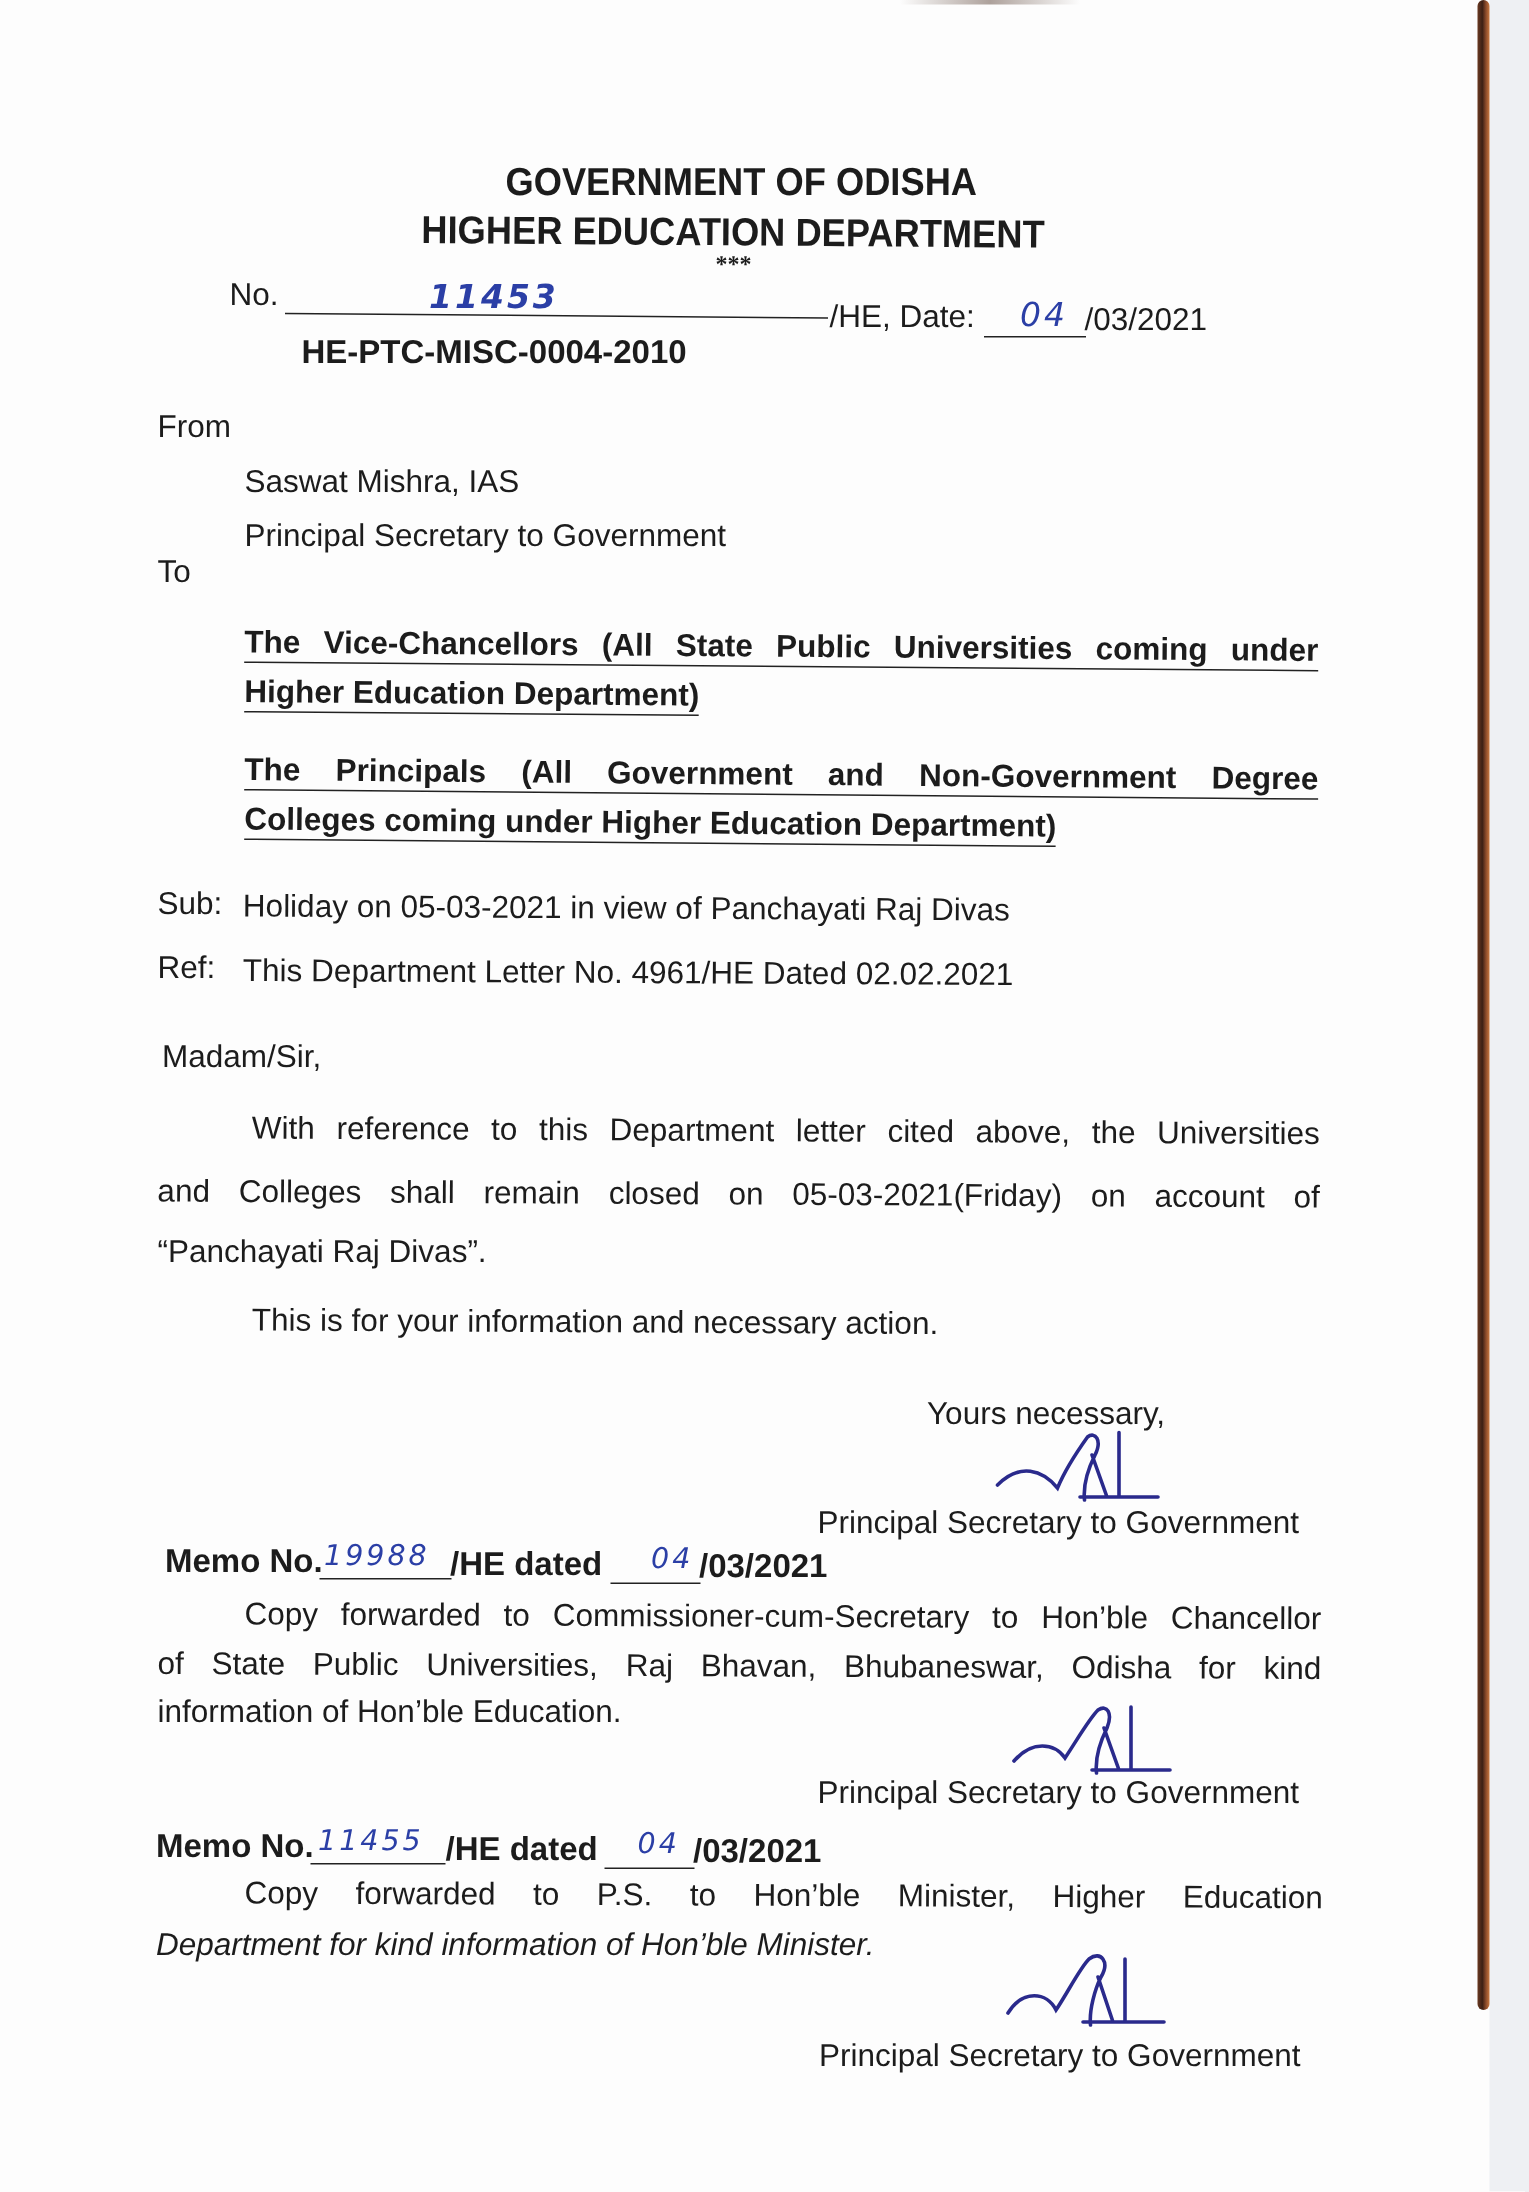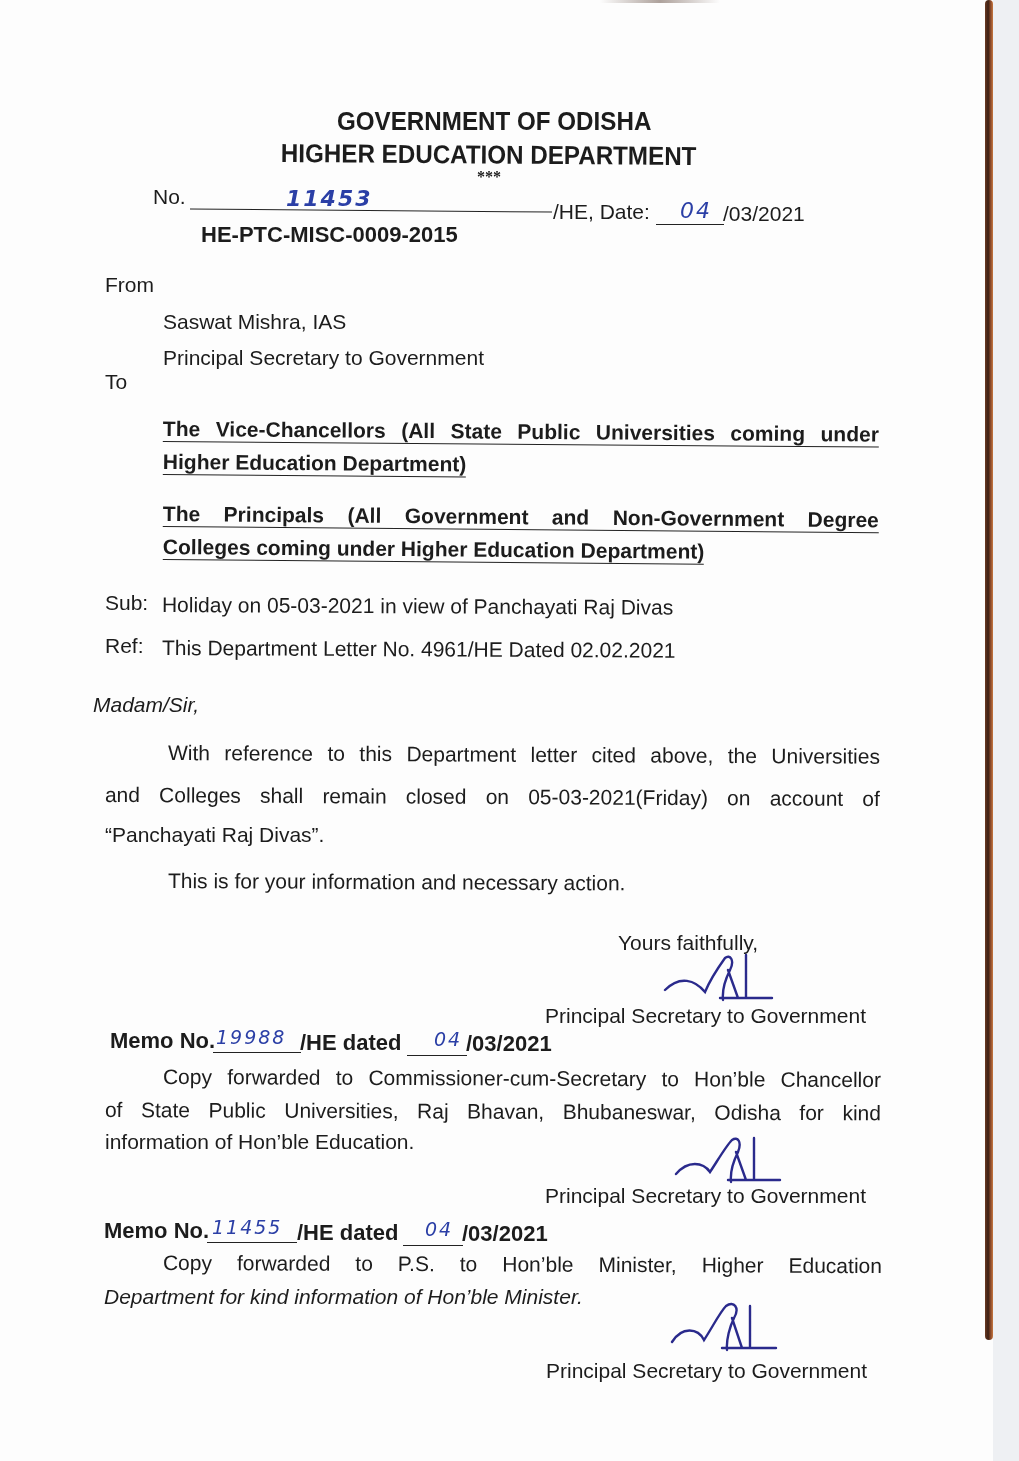--- a/index.html
+++ b/index.html
@@ -44,44 +44,44 @@
 <div class="t b narrow" style="left:281px; top:138px; font-size:26px; transform:scaleX(0.93) rotate(0.4deg);">HIGHER EDUCATION DEPARTMENT</div>
 <div class="t b" style="left:477px; top:168px; font-size:16px;">***</div>
 
 <div class="t narrow" style="left:153px; top:185px;text-align:center;">No.</div>
 <div style="position:absolute; left:190px; top:210px; width:362px; height:0; border-top:1.5px solid #222; transform:rotate(0.5deg);"></div>
 <div class="t hand" style="left:286px; top:186px;font-weight:bold;">11453</div>
 <div class="t narrow" style="left:553px; top:200px;">/HE, Date:</div>
 <div style="position:absolute; left:656px; top:224px; width:68px; height:0; border-top:1.5px solid #222;"></div>
 <div class="t hand" style="left:680px; top:198px;">04</div>
 <div class="t narrow" style="left:723px; top:202px;">/03/2021</div>
-<div class="t b narrow" style="left:201px; top:222px; font-size:22px;">HE-PTC-MISC-0009-2015</div>
+<div class="t b narrow" style="left:201px; top:222px; font-size:22px;">HE-PTC-MISC-0004-2010</div>
 
 <div class="t narrow" style="left:105px; top:273px;">From</div>
 <div class="t narrow" style="left:163px; top:310px;">Saswat Mishra, IAS</div>
 <div class="t narrow" style="left:163px; top:346px;">Principal Secretary to Government</div>
 
 <div class="t narrow" style="left:105px; top:370px;text-align:center;">To</div>
 <div class="justify b narrow uline" style="left:163px; top:417px; width:716px; transform:rotate(0.45deg); transform-origin:left top;">The Vice-Chancellors (All State Public Universities coming under</div>
 <div class="t b narrow uline" style="left:163px; top:450px; transform:rotate(0.45deg);">Higher Education Department)</div>
 <div class="justify b narrow uline" style="left:163px; top:502px; width:716px; transform:rotate(0.5deg); transform-origin:left top;">The Principals (All Government and Non-Government Degree</div>
 <div class="t b narrow uline" style="left:163px; top:535px; transform:rotate(0.5deg);">Colleges coming under Higher Education Department)</div>
 
 <div class="t narrow" style="left:105px; top:591px;">Sub:</div>
 <div class="t narrow" style="left:162px; top:593px; transform:rotate(0.3deg);">Holiday on 05-03-2021 in view of Panchayati Raj Divas</div>
 <div class="t narrow" style="left:105px; top:634px;">Ref:</div>
 <div class="t narrow" style="left:162px; top:636px; transform:rotate(0.3deg);">This Department Letter No. 4961/HE Dated 02.02.2021</div>
 
-<div class="t narrow" style="left:93px; top:693px;font-style:italic;">Madam/Sir,</div>
+<div class="t narrow" style="left:108px; top:693px;">Madam/Sir,</div>
 <div class="justify narrow" style="left:168px; top:741px; width:712px; transform:rotate(0.3deg); transform-origin:left top;">With reference to this Department letter cited above, the Universities</div>
 <div class="justify narrow" style="left:105px; top:783px; width:775px; transform:rotate(0.3deg); transform-origin:left top;">and Colleges shall remain closed on 05-03-2021(Friday) on account of</div>
 <div class="t narrow" style="left:105px; top:823px;">“Panchayati Raj Divas”.</div>
 <div class="t narrow" style="left:168px; top:869px; transform:rotate(0.3deg);">This is for your information and necessary action.</div>
 
-<div class="t narrow" style="left:618px; top:931px;">Yours faithfully,</div>
+<div class="t narrow" style="left:618px; top:931px;">Yours necessary,</div>
 <svg class="sig" style="left:660px; top:950px;" width="120" height="60" viewBox="0 0 120 60">
   <path d="M5 40 C 20 25, 35 30, 45 42 C 50 30, 60 15, 65 8 C 70 4, 75 10, 70 20 C 66 28, 62 40, 63 50 M 68 20 L 78 48 M 86 5 L 86 48 M 60 48 L 112 48" fill="none" stroke="#2a2a8c" stroke-width="2.4" stroke-linecap="round"></path>
 </svg>
 <div class="t narrow" style="left:545px; top:1004px;">Principal Secretary to Government</div>
 
 <div class="t b narrow" style="left:110px; top:1028px; font-size:22px;">Memo No.</div>
 <div style="position:absolute; left:213px; top:1052px; width:88px; border-top:1.5px solid #222;"></div>
 <div class="t hand" style="left:216px; top:1026px; font-size:19px;">19988</div>
 <div class="t b narrow" style="left:300px; top:1030px; font-size:22px;">/HE dated</div>
 <div style="position:absolute; left:407px; top:1055px; width:60px; border-top:1.5px solid #222;"></div>

